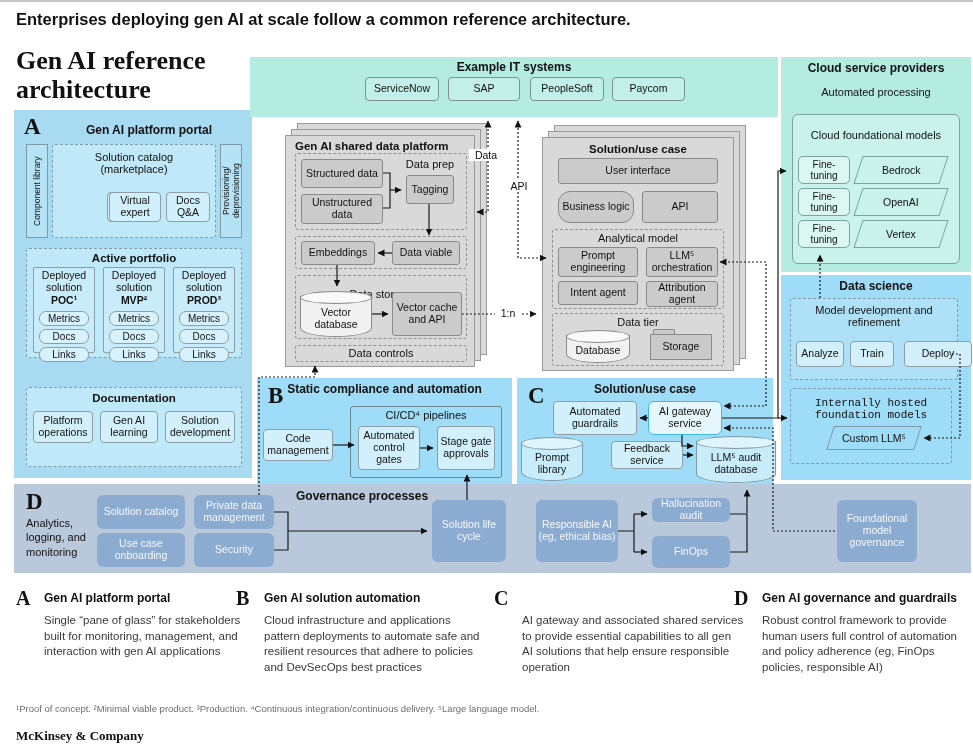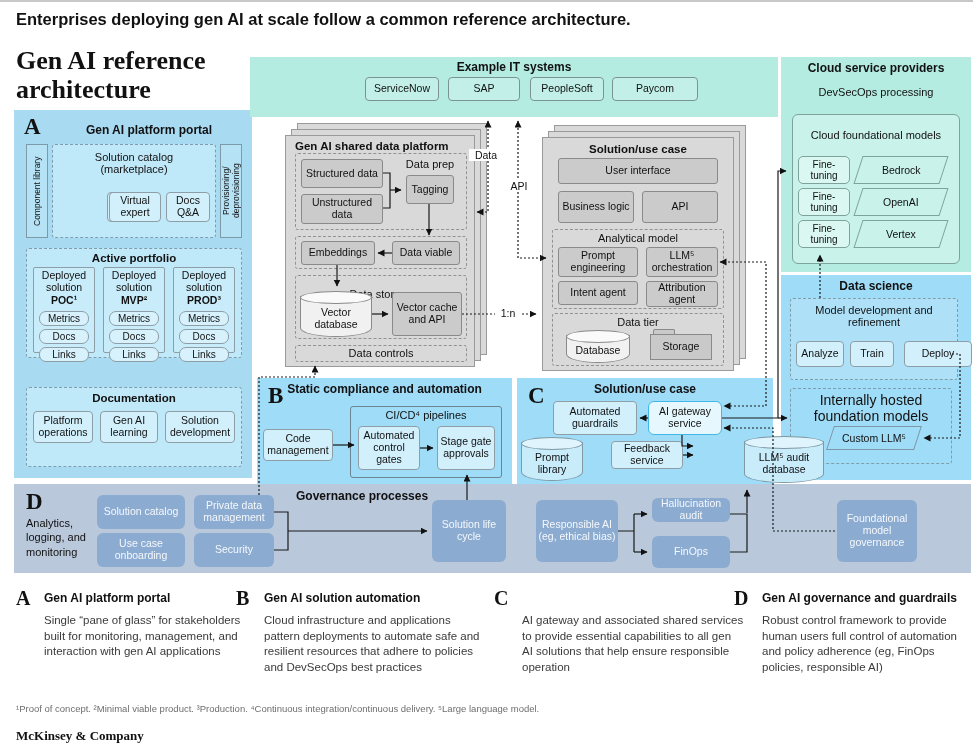--- a/index.html
+++ b/index.html
@@ -100,25 +100,25 @@
   <div class="abs bold ctr z3" style="left:26px;top:392px;width:216px;height:13px;font-size:11.5px;">Documentation</div>
   <div class="abs blitem ctr z3" style="left:33px;top:411px;width:60px;height:32px;">Platform operations</div>
   <div class="abs blitem ctr z3" style="left:100px;top:411px;width:58px;height:32px;">Gen AI learning</div>
   <div class="abs blitem ctr z3" style="left:165px;top:411px;width:70px;height:32px;">Solution development</div>
 
   <div class="abs teal z1" style="left:250px;top:57px;width:528px;height:60px;"></div>
   <div class="abs bold ctr z2" style="left:250px;top:61px;width:528px;height:14px;font-size:12px;">Example IT systems</div>
   <div class="abs tealitem ctr z2" style="left:365px;top:77px;width:74px;height:24px;">ServiceNow</div>
   <div class="abs tealitem ctr z2" style="left:448px;top:77px;width:72px;height:24px;">SAP</div>
   <div class="abs tealitem ctr z2" style="left:530px;top:77px;width:74px;height:24px;">PeopleSoft</div>
-  <div class="abs tealitem ctr z2" style="left:612px;top:77px;width:86px;height:24px;">Paycom</div>
+  <div class="abs tealitem ctr z2" style="left:612px;top:77px;width:73px;height:24px;">Paycom</div>
 
   <div class="abs teal z1" style="left:781px;top:57px;width:190px;height:215px;"></div>
   <div class="abs bold ctr z2" style="left:781px;top:62px;width:190px;height:13px;font-size:12px;">Cloud service providers</div>
-  <div class="abs ctr z2" style="left:781px;top:86px;width:190px;height:12px;font-size:11px;">DevSecOps processing</div>
+  <div class="abs ctr z2" style="left:781px;top:86px;width:190px;height:12px;font-size:11px;">Automated processing</div>
   <div class="abs z2" style="left:792px;top:114px;width:168px;height:150px;background:#c8f2ea;border:1px solid #7da39c;border-radius:6px;"></div>
   <div class="abs ctr z3" style="left:800px;top:121px;width:152px;height:28px;font-size:11px;">Cloud foundational models</div>
   <div class="abs ftbox ctr z3" style="left:798px;top:156px;width:52px;height:28px;">Fine-tuning</div>
   <div class="abs ftbox ctr z3" style="left:798px;top:188px;width:52px;height:28px;">Fine-tuning</div>
   <div class="abs ftbox ctr z3" style="left:798px;top:220px;width:52px;height:28px;">Fine-tuning</div>
   <div class="abs para z3" style="left:858px;top:156px;width:86px;height:28px;">
       <span>Bedrock</span>
     </div>
   <div class="abs para z3" style="left:858px;top:188px;width:86px;height:28px;">
       <span>OpenAI</span>
@@ -147,21 +147,21 @@
     <div class="cyl-lbl ctr">Vector database</div>
   </div>
   <div class="abs gitem ctr z4" style="left:392px;top:292px;width:70px;height:44px;">Vector cache and API</div>
   <div class="abs gdash ctr z3" style="left:295px;top:345px;width:172px;height:17px;font-size:11px;">Data controls</div>
 
   <div class="abs graypage z1" style="left:554px;top:125px;width:192px;height:234px;"></div>
   <div class="abs graypage z1" style="left:548px;top:131px;width:192px;height:234px;"></div>
   <div class="abs graypage z2" style="left:542px;top:137px;width:192px;height:234px;"></div>
   <div class="abs bold ctr z3" style="left:542px;top:143px;width:192px;height:13px;font-size:11.5px;">Solution/use case</div>
   <div class="abs gitem ctr z3" style="left:558px;top:158px;width:160px;height:26px;">User interface</div>
-  <div class="abs gitem ctr z3" style="left:558px;top:191px;width:76px;height:32px;">Business logic</div>
+  <div class="abs gitem ctr z3" style="left:558px;top:191px;width:76px;height:32px;border-radius:12px;">Business logic</div>
   <div class="abs gitem ctr z3" style="left:642px;top:191px;width:76px;height:32px;">API</div>
   <div class="abs gdash z3" style="left:552px;top:229px;width:172px;height:80px;"></div>
   <div class="abs ctr z4" style="left:552px;top:232px;width:172px;height:12px;font-size:11px;">Analytical model</div>
   <div class="abs gitem ctr z4" style="left:558px;top:247px;width:80px;height:30px;">Prompt engineering</div>
   <div class="abs gitem ctr z4" style="left:646px;top:247px;width:72px;height:30px;">LLM⁵ orchestration</div>
   <div class="abs gitem ctr z4" style="left:558px;top:281px;width:80px;height:24px;">Intent agent</div>
   <div class="abs gitem ctr z4" style="left:646px;top:281px;width:72px;height:26px;">Attribution agent</div>
   <div class="abs gdash z3" style="left:552px;top:313px;width:172px;height:53px;"></div>
   <div class="abs ctr z4" style="left:552px;top:316px;width:172px;height:12px;font-size:11px;">Data tier</div>
   <div class="abs cyl z4" style="left:566px;top:330px;width:64px;height:33px;">
@@ -175,21 +175,21 @@
   </div>
 
   <div class="abs panelBlue z1" style="left:781px;top:275px;width:190px;height:205px;"></div>
   <div class="abs bold ctr z2" style="left:781px;top:280px;width:190px;height:13px;font-size:12px;">Data science</div>
   <div class="abs dash z2" style="left:790px;top:298px;width:168px;height:82px;background:#aee1f8;"></div>
   <div class="abs ctr z3" style="left:798px;top:303px;width:152px;height:26px;font-size:11px;">Model development and refinement</div>
   <div class="abs blitem ctr z3" style="left:796px;top:341px;width:48px;height:26px;">Analyze</div>
   <div class="abs blitem ctr z3" style="left:850px;top:341px;width:44px;height:26px;">Train</div>
   <div class="abs blitem ctr z3" style="left:904px;top:341px;width:68px;height:26px;text-align:center;">Deploy</div>
   <div class="abs dash z2" style="left:790px;top:388px;width:162px;height:76px;"></div>
-  <div class="abs ctr z3" style="left:798px;top:396px;width:146px;height:26px;font-size:14px;">Internally hosted foundation models</div>
+  <div class="abs ctr z3" style="left:798px;top:396px;width:146px;height:26px;font-size:11px;font-family:Liberation Mono, monospace;">Internally hosted foundation models</div>
   <div class="abs para paraBlue z3" style="left:830px;top:426px;width:88px;height:24px;">
       <span>Custom LLM⁵</span>
     </div>
 
   <div class="abs panelBlue z1" style="left:257px;top:378px;width:255px;height:106px;"></div>
   <div class="abs serif z2" style="left:268px;top:383px;font-size:23px;">B</div>
   <div class="abs bold ctr z2" style="left:257px;top:383px;width:255px;height:13px;font-size:12px;">Static compliance and automation</div>
   <div class="abs blitem ctr z2" style="left:263px;top:429px;width:70px;height:32px;">Code management</div>
   <div class="abs z2" style="left:350px;top:406px;width:152px;height:72px;border:1px solid #6b8593;border-radius:3px;"></div>
   <div class="abs ctr z3" style="left:350px;top:409px;width:152px;height:13px;font-size:11px;">CI/CD⁴ pipelines</div>
@@ -200,21 +200,21 @@
   <div class="abs serif z2" style="left:528px;top:383px;font-size:23px;">C</div>
   <div class="abs bold ctr z2" style="left:517px;top:383px;width:256px;height:13px;font-size:12px;">Solution/use case</div>
   <div class="abs blitem ctr z2" style="left:553px;top:401px;width:84px;height:34px;">Automated guardrails</div>
   <div class="abs ctr z2" style="left:648px;top:401px;width:74px;height:34px;background:#e6f7fe;border:1.5px solid #41b9e8;border-radius:6px;font-size:10.5px;">AI gateway service</div>
   <div class="abs cyl blue z2" style="left:521px;top:437px;width:62px;height:44px;">
     <div class="cyl-top"></div>
     <div class="cyl-body"></div>
     <div class="cyl-lbl ctr">Prompt library</div>
   </div>
   <div class="abs blitem ctr z2" style="left:611px;top:441px;width:72px;height:28px;">Feedback service</div>
-  <div class="abs cyl blue z2" style="left:696px;top:436px;width:80px;height:47px;margin-left:48px;">
+  <div class="abs cyl blue z2" style="left:696px;top:436px;width:80px;height:47px;">
     <div class="cyl-top"></div>
     <div class="cyl-body"></div>
     <div class="cyl-lbl ctr">LLM⁵ audit database</div>
   </div>
 
   <div class="abs bandD z1" style="left:14px;top:484px;width:957px;height:89px;"></div>
   <div class="abs serif z2" style="left:26px;top:489px;font-size:23px;">D</div>
   <div class="abs z2" style="left:26px;top:516px;width:76px;font-size:11px;line-height:1.3;">Analytics, logging, and monitoring</div>
   <div class="abs bold z2" style="left:296px;top:489px;width:200px;font-size:12px;">Governance processes</div>
   <div class="abs dbox ctr z2" style="left:97px;top:495px;width:88px;height:34px;">Solution catalog</div>

